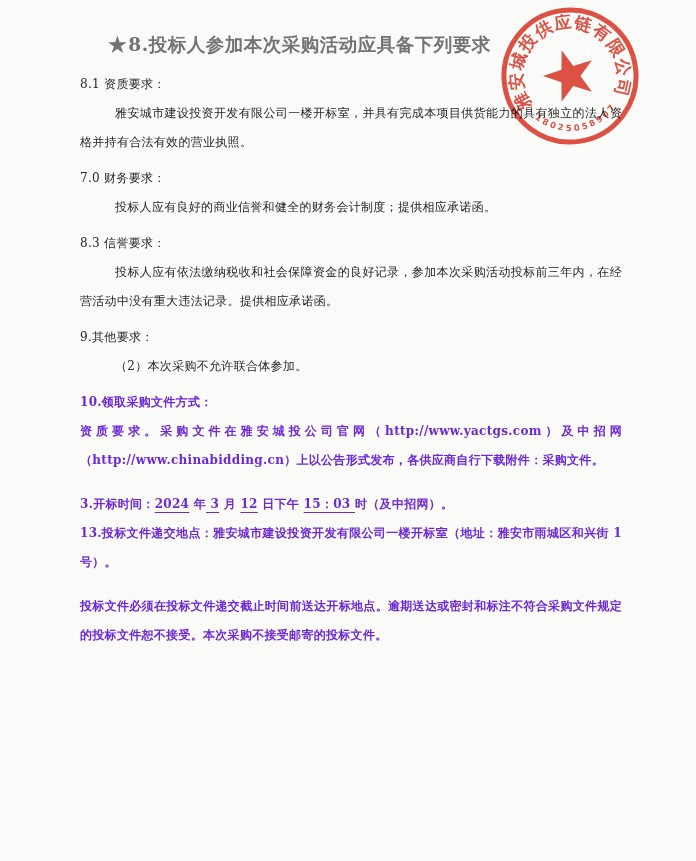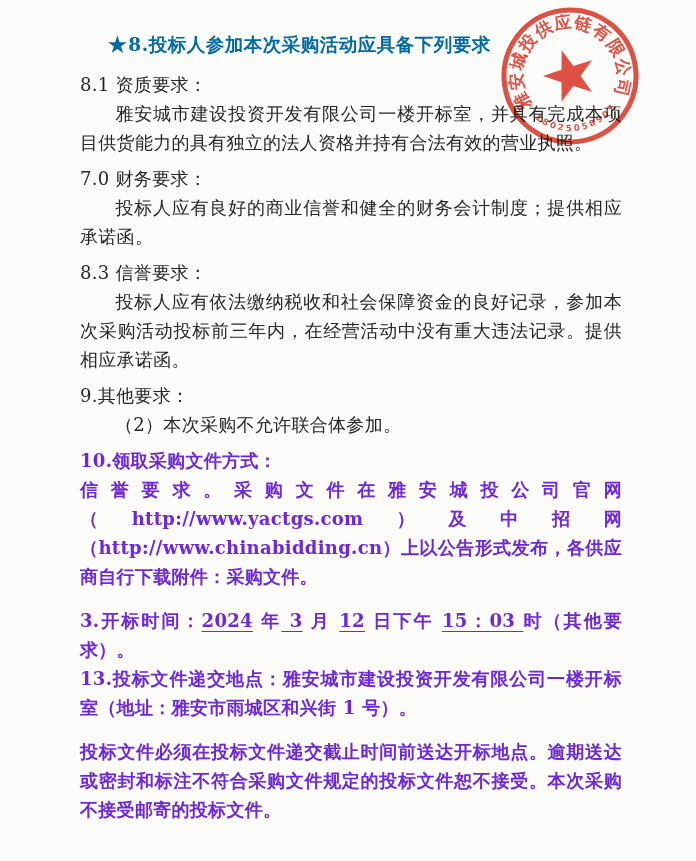--- a/index.html
+++ b/index.html
@@ -18,29 +18,29 @@
     font-family:"DejaVu Serif","Liberation Serif",serif;
   }
   .doc{
     position:absolute;
     left:80px;top:30px;
     width:542px;
     color:var(--ink);
   }
   .doc p{
     margin:0;
-    font-size:18px;
+    font-size:12px;
     line-height:29px;
     text-align:justify;
     letter-spacing:.3px;
   }
   p.heading{
     font-size:18.5px;
     font-weight:bold;
-    color:#0369a1;
+    color:#737373;
     padding-left:28px;
     text-align:left;
     margin-bottom:11px;
     letter-spacing:.5px;
   }
   p.heading .star{font-size:21px;vertical-align:-1px;margin-right:1px;}
   p.label{margin-top:7px;}
   p.bold{font-weight:bold;color:#6d28d9;}
   p.gap{margin-top:15px;}
   .indent{display:inline-block;width:35px;}
@@ -78,22 +78,22 @@
       <p class="heading"><span class="star">★</span><span>8.投标人参加本次采购活动应具备下列要求</span></p>
       <p class="label"><span>8.1 资质要求：</span></p>
       <p class="body"><span class="indent"></span><span>雅安城市建设投资开发有限公司一楼开标室，并具有完成本项目供货能力的具有独立的法人资格并持有合法有效的营业执照。</span></p>
       <p class="label"><span>7.0 财务要求：</span></p>
       <p class="body"><span class="indent"></span><span>投标人应有良好的商业信誉和健全的财务会计制度；提供相应承诺函。</span></p>
       <p class="label"><span>8.3 信誉要求：</span></p>
       <p class="body"><span class="indent"></span><span>投标人应有依法缴纳税收和社会保障资金的良好记录，参加本次采购活动投标前三年内，在经营活动中没有重大违法记录。提供相应承诺函。</span></p>
       <p class="label"><span>9.其他要求：</span></p>
       <p class="body"><span class="indent"></span><span>（2）本次采购不允许联合体参加。</span></p>
       <p class="label bold"><span>10.领取采购文件方式：</span></p>
-      <p class="body bold"><span>信誉要求。采购文件在雅安城投公司官网（http://www.yactgs.com）及中招网（http://www.chinabidding.cn）上以公告形式发布，各供应商自行下载附件：采购文件。</span></p>
-      <p class="body bold gap"><span>3.开标时间：</span><span class="u">2024</span><span> 年</span><span class="u"> 3</span><span> 月 </span><span class="u">12</span><span> 日下午 </span><span class="u">15：03 </span><span>时（其他要求）。</span></p>
+      <p class="body bold"><span>资质要求。采购文件在雅安城投公司官网（http://www.yactgs.com）及中招网（http://www.chinabidding.cn）上以公告形式发布，各供应商自行下载附件：采购文件。</span></p>
+      <p class="body bold gap"><span>3.开标时间：</span><span class="u">2024</span><span> 年</span><span class="u"> 3</span><span> 月 </span><span class="u">12</span><span> 日下午 </span><span class="u">15：03 </span><span>时（及中招网）。</span></p>
       <p class="body bold"><span>13.投标文件递交地点：雅安城市建设投资开发有限公司一楼开标室（地址：雅安市雨城区和兴街 1 号）。</span></p>
       <p class="body bold gap"><span>投标文件必须在投标文件递交截止时间前送达开标地点。逾期送达或密封和标注不符合采购文件规定的投标文件恕不接受。本次采购不接受邮寄的投标文件。</span></p>
     </div>
 
   <svg class="stamp" viewBox="-100 -100 200 200" xmlns="http://www.w3.org/2000/svg">
     <defs>
       <path id="arcTop" d="M -41.57 24 A 48 48 0 1 1 41.57 24" fill="none"></path>
       <path id="arcBottom" d="M -51.68 18.81 A 55 55 0 0 0 51.68 18.81" fill="none"></path>
     </defs>
     <g transform="rotate(-8)">

